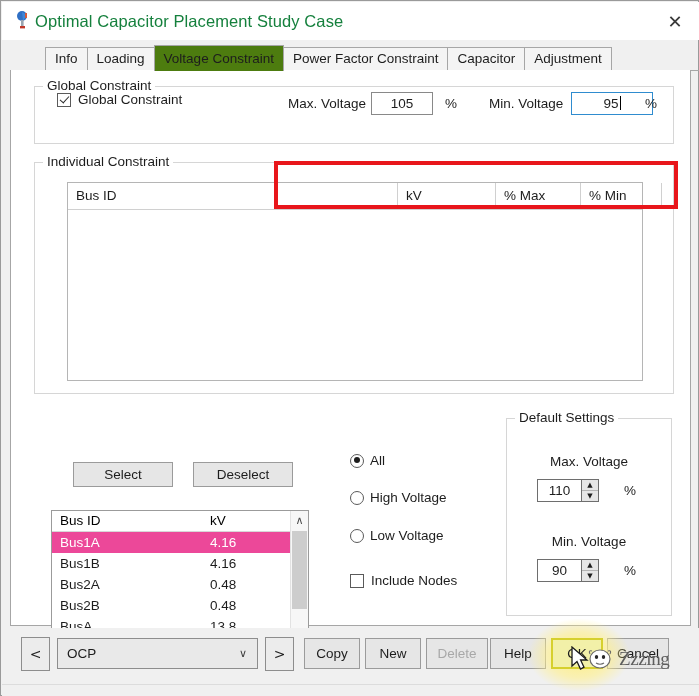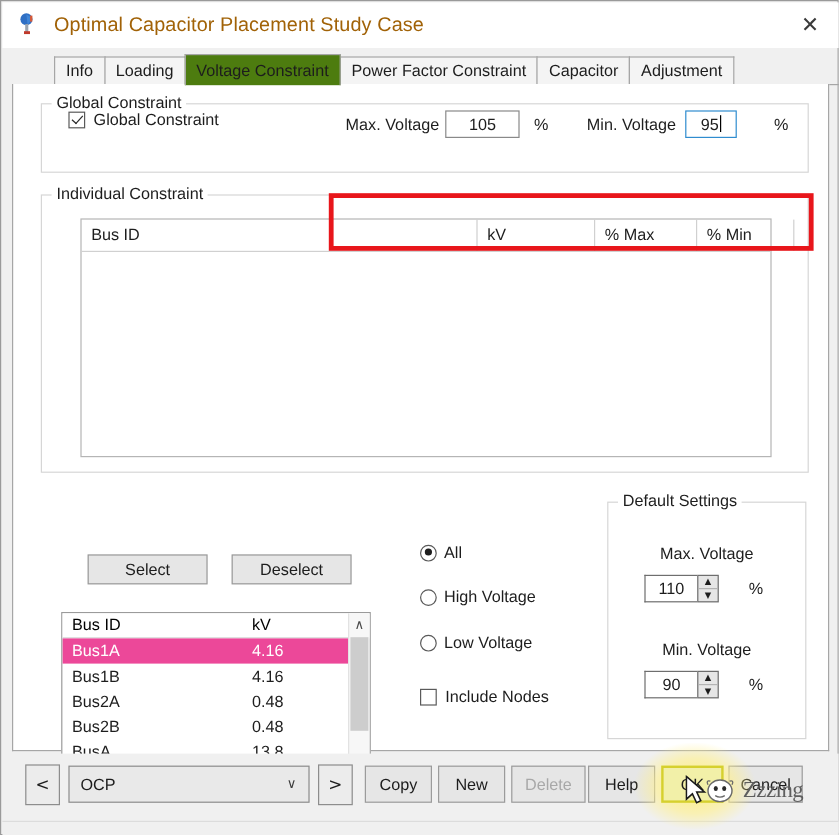--- a/index.html
+++ b/index.html
@@ -36,23 +36,22 @@
     display: flex;
     align-items: center;
   }
   .title-icon {
     width: 22px; height: 22px;
     margin-left: 11px;
     position: relative;
     flex: 0 0 auto;
   }
   .title-text {
-    margin-left: 10px;
     font-size: 16.5px;
-    color: #a16207;
+    color: #15803d;
     white-space: nowrap;
     letter-spacing: 0.1px;
   }
   .close-btn {
     position: absolute;
     right: 0; top: 0;
     width: 48px; height: 38px;
     display: flex;
     align-items: center;
     justify-content: center;
@@ -520,21 +519,21 @@
     <div class="cb-row" id="global-cb-row">
       <span class="cbox checked"></span>
       <span class="lbl">Global Constraint</span>
     </div>
 
     <div class="fld-label" style="left:277px; top:26px;">Max. Voltage</div>
     <div class="textbox" style="left:360px; top:22px; width:62px;text-align:center;">105</div>
     <div class="pct" style="left:434px; top:26px;">%</div>
 
     <div class="fld-label" style="left:478px; top:26px;">Min. Voltage</div>
-    <div class="textbox focused" style="left:560px; top:22px; width:43px;"><span>95</span><span class="caret"></span></div>
+    <div class="textbox focused" style="left:560px; top:22px; width:82px;"><span>95</span><span class="caret"></span></div>
     <div class="pct" style="left:634px; top:26px;">%</div>
 
     <div class="redbox"></div>
 
     <div class="group" id="grp-individual">
       <div class="group-label">Individual Constraint</div>
       <div class="grid">
         <div class="grid-header">
           <div class="gh-cell" style="left:0; width:330px;">Bus ID</div>
           <div class="gh-cell" style="left:330px; width:98px;">kV</div>

